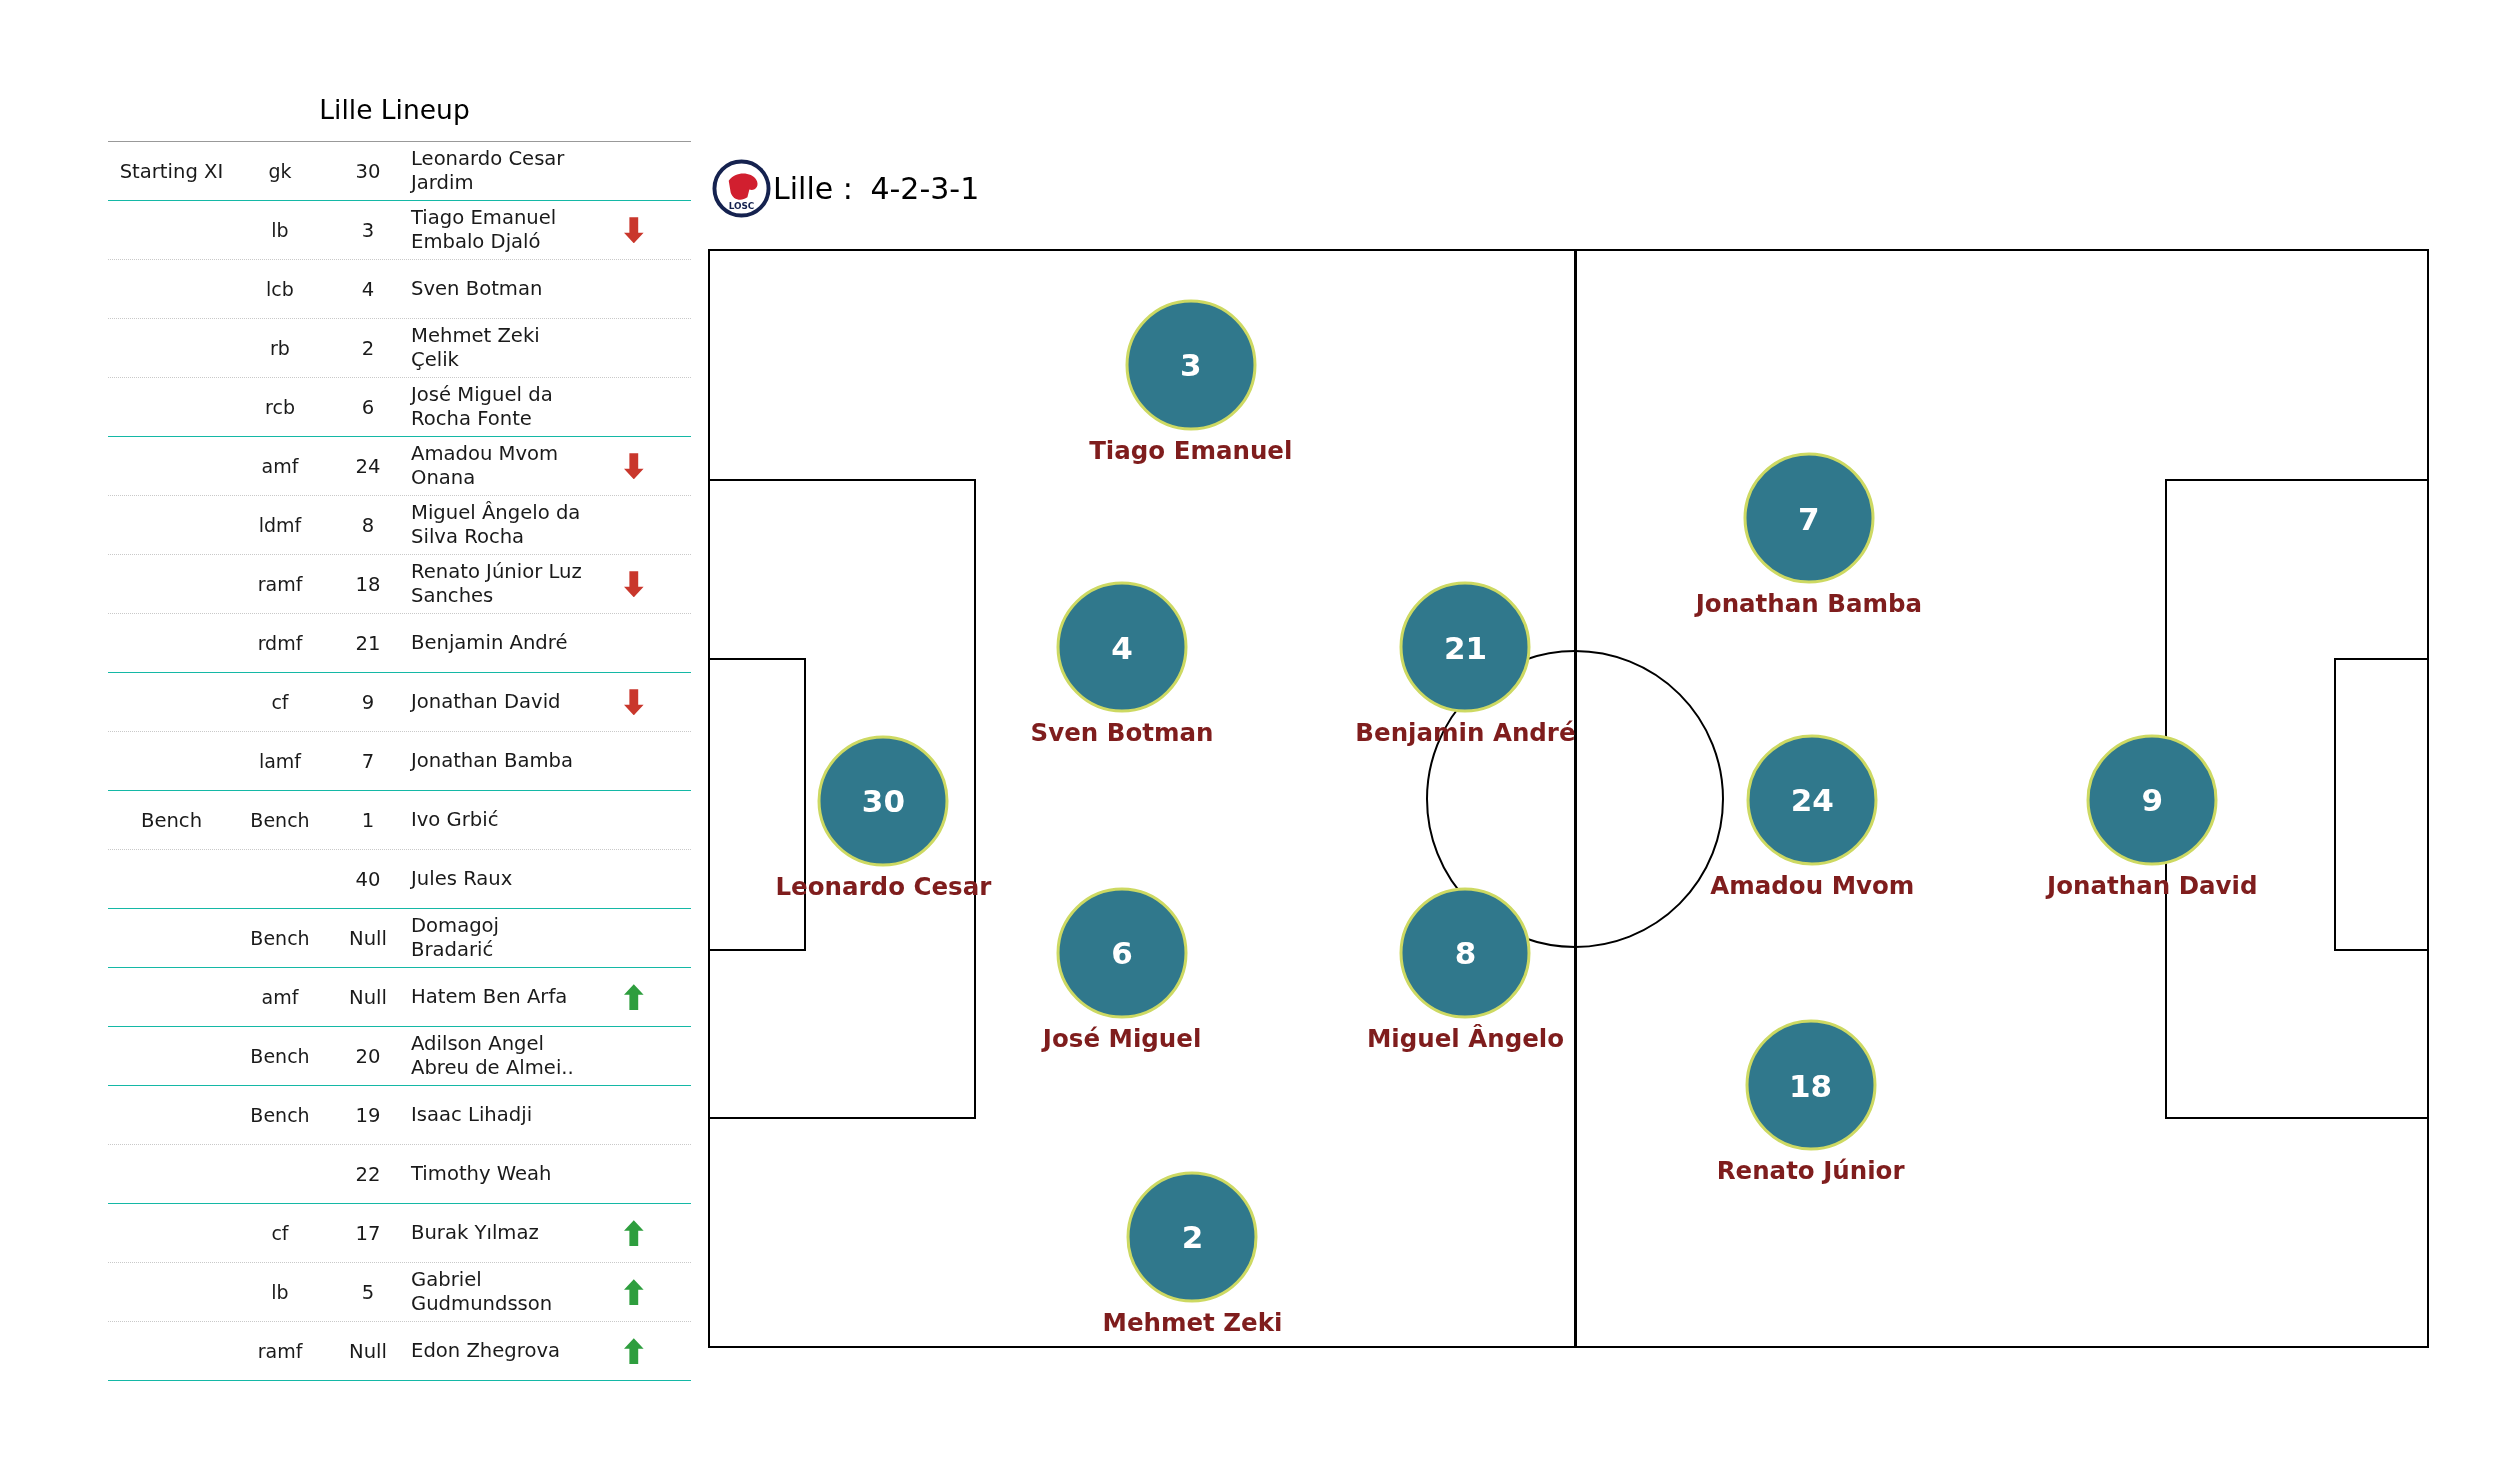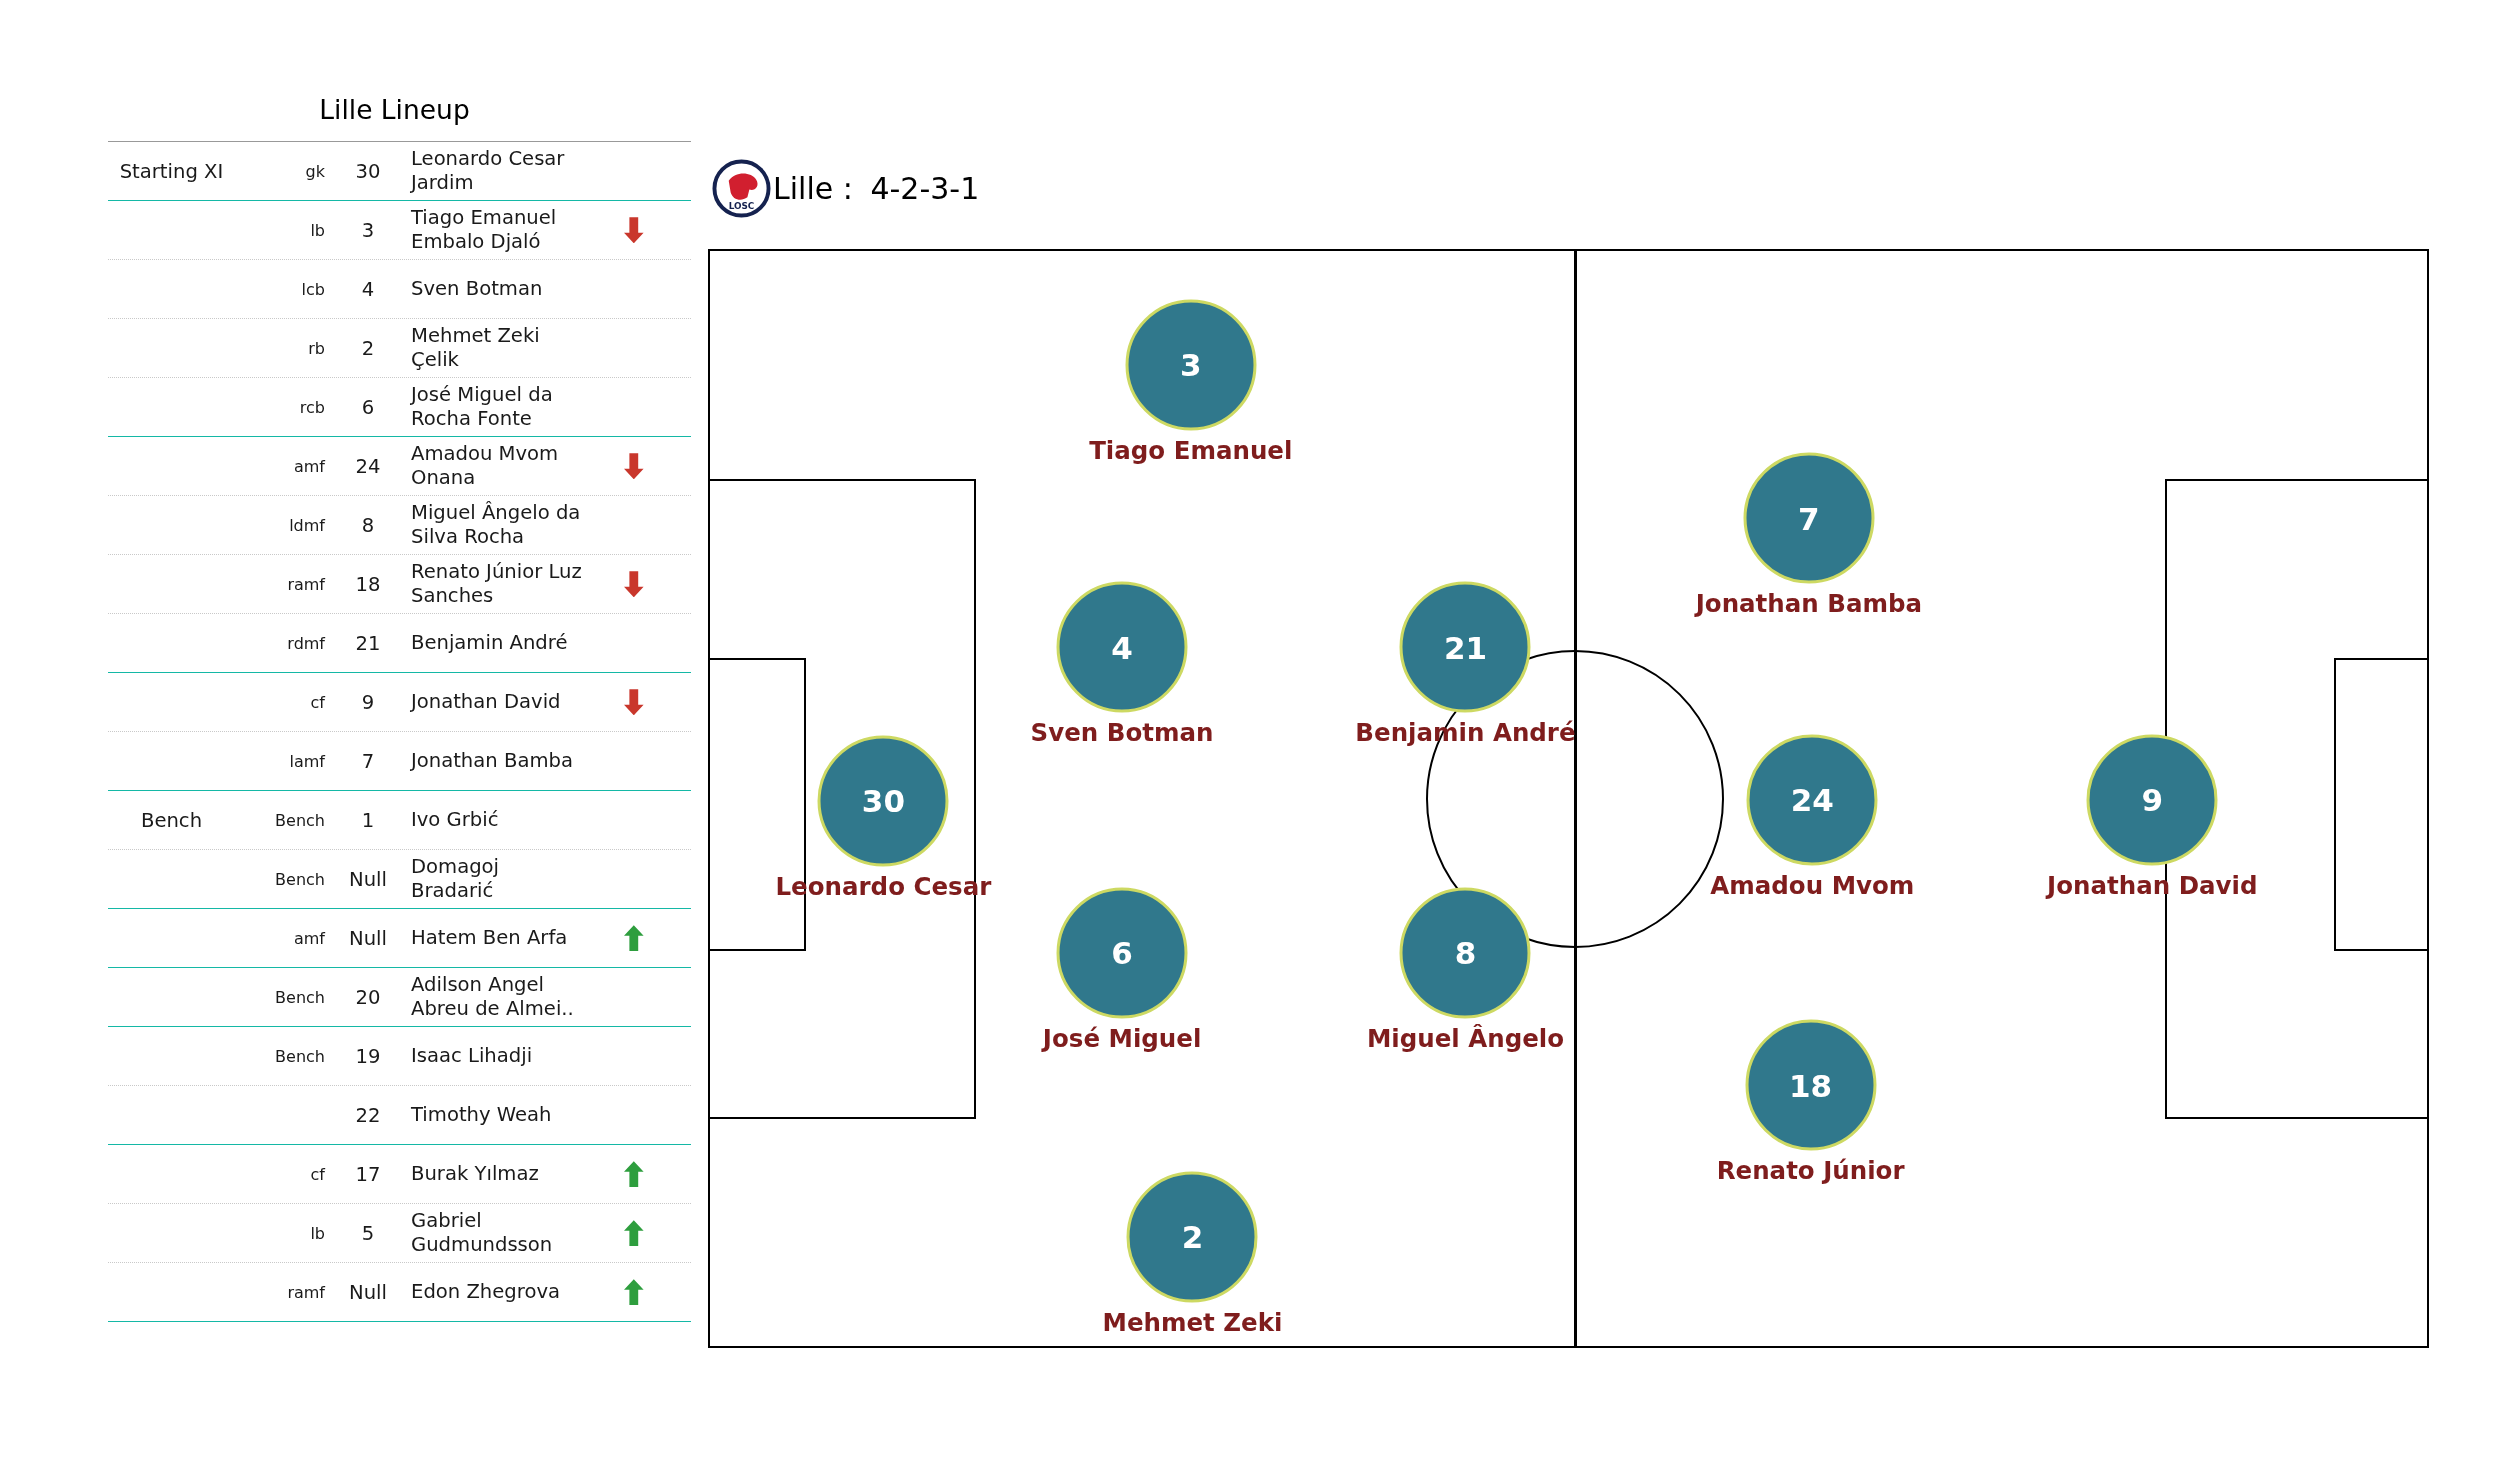--- a/index.html
+++ b/index.html
@@ -16,21 +16,21 @@
   .lineup-table{
     position:absolute;left:108px;top:141px;width:583px;
     border-top:1px solid #999;
   }
   .t-row{
     display:flex;align-items:center;height:59px;box-sizing:border-box;
     border-bottom:1px dotted #c9c9c9;
   }
   .t-row.sep{border-bottom:1px solid #14b8a6;}
   .c-section{width:127px;text-align:center;font-size:19.6px;flex:none;}
-  .c-position{width:90px;text-align:right;font-size:16px;flex:none;}
+  .c-position{width:90px;text-align:center;font-size:19px;flex:none;}
   .c-number{width:86px;text-align:center;font-size:19.6px;flex:none;}
   .c-name{width:174px;font-size:19.6px;line-height:1.22;flex:none;}
   .c-arrow{width:98px;display:flex;justify-content:center;align-items:center;flex:none;}
   .arrow{display:block;}
   .arrow.up polygon{fill:var(--arrow-up);}
   .arrow.down polygon{fill:var(--arrow-down);}
 
   
   .pitch-header{
     position:absolute;left:712px;top:157px;height:63px;
@@ -192,20 +192,30 @@
     <div class="c-arrow">
       
       
     </div>
   </div>
         <div class="t-row">
     <div class="c-section">Bench</div>
     <div class="c-position">Bench</div>
     <div class="c-number">1</div>
     <div class="c-name">Ivo Grbić</div>
+    <div class="c-arrow">
+      
+      
+    </div>
+  </div>
+        <div class="t-row sep">
+    <div class="c-section"></div>
+    <div class="c-position"></div>
+    <div class="c-number">40</div>
+    <div class="c-name">Jules Raux</div>
     <div class="c-arrow">
       
       
     </div>
   </div>
         <div class="t-row sep">
     <div class="c-section"></div>
     <div class="c-position">Bench</div>
     <div class="c-number">Null</div>
     <div class="c-name">Domagoj Bradarić</div>

